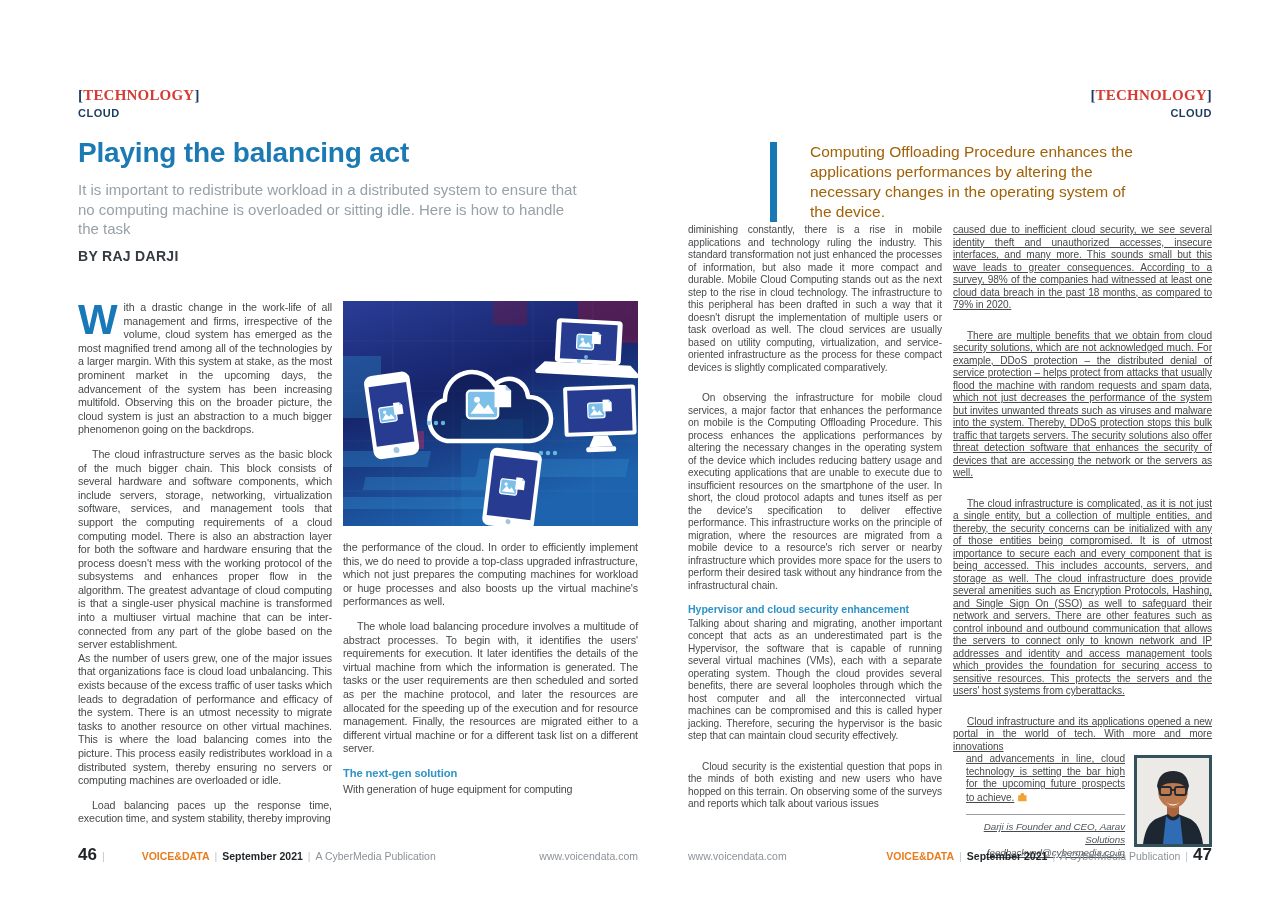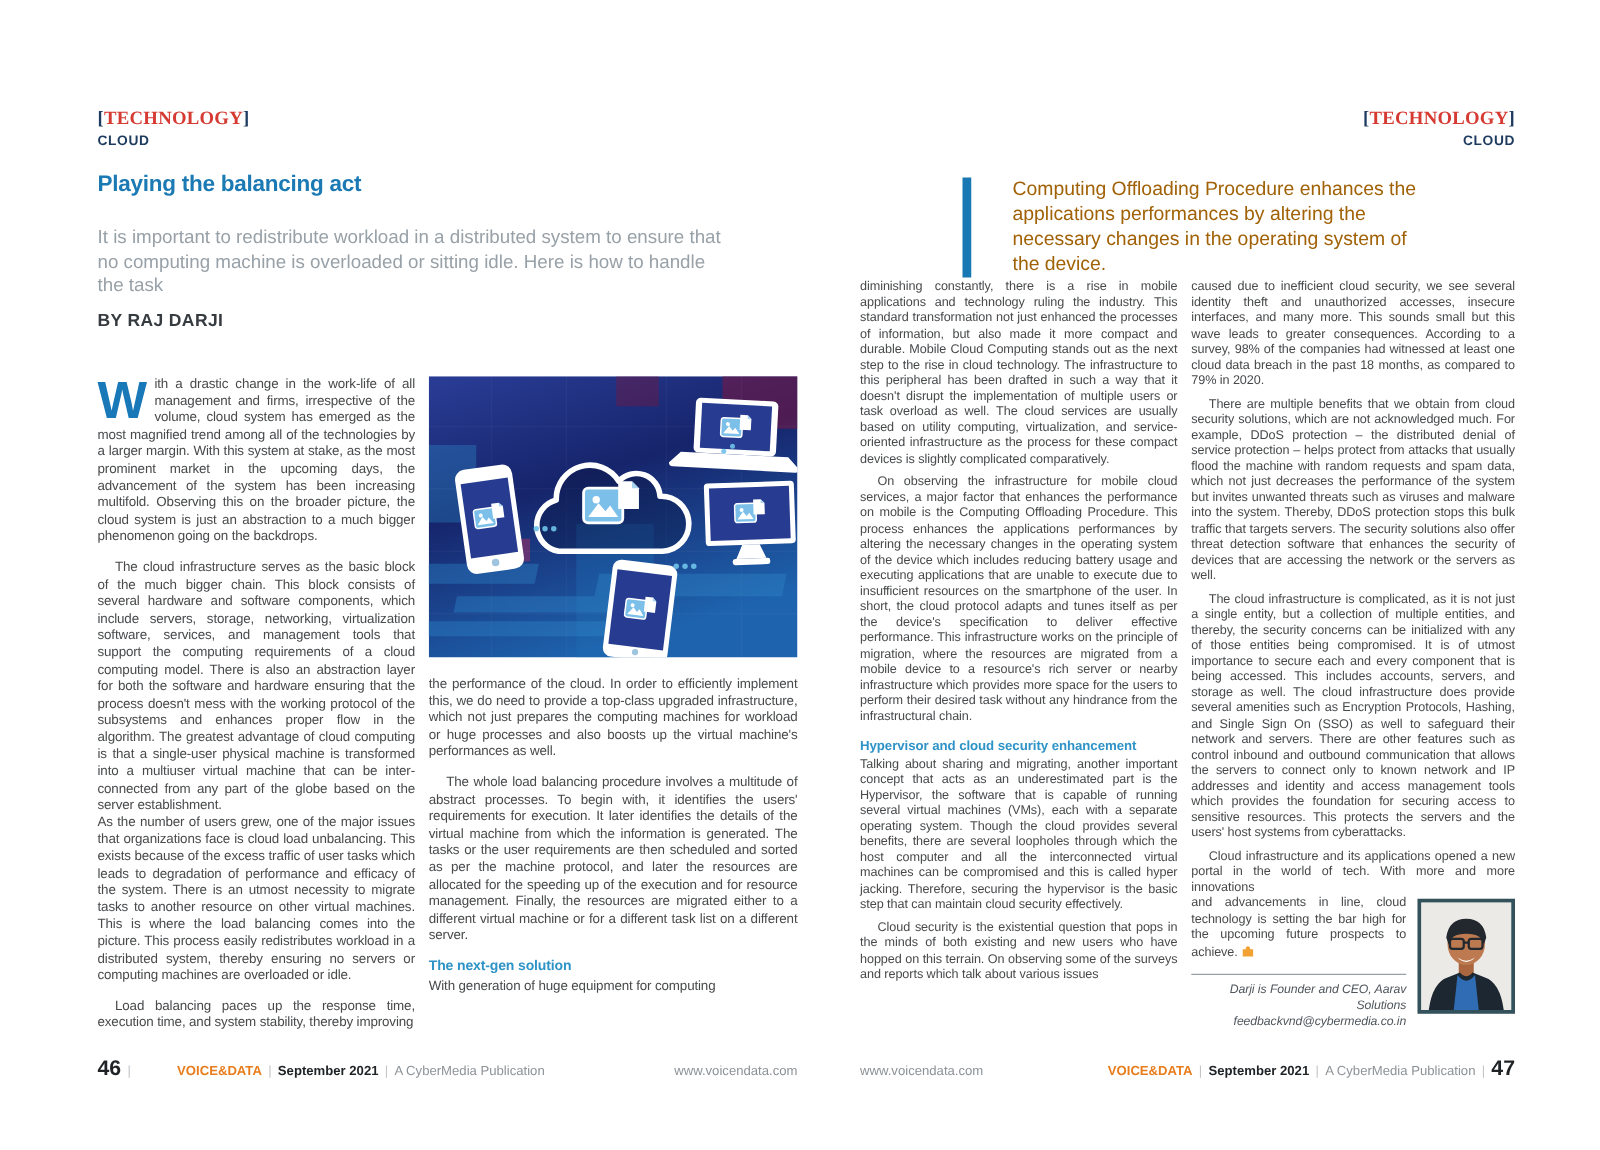--- a/index.html
+++ b/index.html
@@ -12,21 +12,21 @@
   .page-right{left:688px;width:524px;height:760px;}
 
   
   .sec-head{font-family:"Liberation Serif",serif;font-weight:bold;font-size:15px;color:#1d3a5f;letter-spacing:.2px;}
   .sec-head .tag{color:#d63b33;}
   .sec-sub{font-size:11px;font-weight:bold;color:#1d3a5f;letter-spacing:.5px;margin-top:3px;}
   .page-right .head-wrap{position:absolute;top:0;right:0;text-align:right;}
   .page-left .head-wrap{position:absolute;top:0;left:0;}
 
   
-  .l-title{position:absolute;top:50px;left:0;font-size:18px;font-weight:bold;color:#1b7ab4;letter-spacing:-.2px;}
+  .l-title{position:absolute;top:50px;left:0;font-size:28px;font-weight:bold;color:#1b7ab4;letter-spacing:-.2px;}
   .l-standfirst{position:absolute;top:93px;left:0;width:505px;font-size:15px;line-height:19.5px;color:#98a1a8;}
   .l-byline{position:absolute;top:161px;left:0;font-size:14px;font-weight:bold;color:#363b40;letter-spacing:.3px;}
   .l-cols{position:absolute;top:214px;left:0;display:flex;gap:11px;}
   .col{text-align:justify;}
   .col-l{font-size:10.7px;line-height:13.6px;letter-spacing:-.1px;}
   .col-l1{width:254px;}
   .col-l2{width:295px;}
   .col p{margin:0;}
   .col p.gap{margin-top:11px;}
   .col p.ind{text-indent:14px;}
@@ -37,26 +37,26 @@
 
   .figure{width:295px;height:225px;margin-bottom:15px;}
   .figure svg{display:block;}
 
   
   .quote{position:absolute;top:55px;left:82px;width:340px;border-left:7px solid #1878b4;
          padding-left:33px;font-size:15.5px;line-height:20px;color:#a16207;}
   .r-cols{position:absolute;top:137px;left:0;display:flex;gap:11px;}
   .col-r{font-size:10.1px;line-height:12.5px;letter-spacing:-.05px;}
   .col-r1{width:254px;}
-  .col-r2{width:259px;}
-  .col-r p.gap{margin-top:6px;}
+  .col-r2{width:259px;text-decoration:underline;}
+  .col-r p.gap{margin-top:18px;}
 
   
   .author-row{display:flex;margin-top:0;}
-  .author-left{flex:1;min-width:0;}
+  .author-left{flex:1;min-width:0;margin-left:13px;}
   .author-left .cont{text-align:justify;}
   .endmark{display:inline-block;vertical-align:-1px;margin-left:3px;}
   .cap-rule{border:none;border-top:1px solid #9aa0a5;margin:9px 0 5px 0;}
   .caption{font-style:italic;font-size:9.8px;line-height:13px;color:#4f565c;text-align:right;}
   .photo-frame{width:72px;height:86px;border:3px solid #33525c;background:#eceae6;margin-left:9px;margin-top:2px;flex:none;}
 
   
   .footer{position:absolute;top:845px;display:flex;justify-content:space-between;align-items:baseline;
           font-size:10.5px;color:#8d9297;}
   .footer-l{left:78px;width:560px;}

